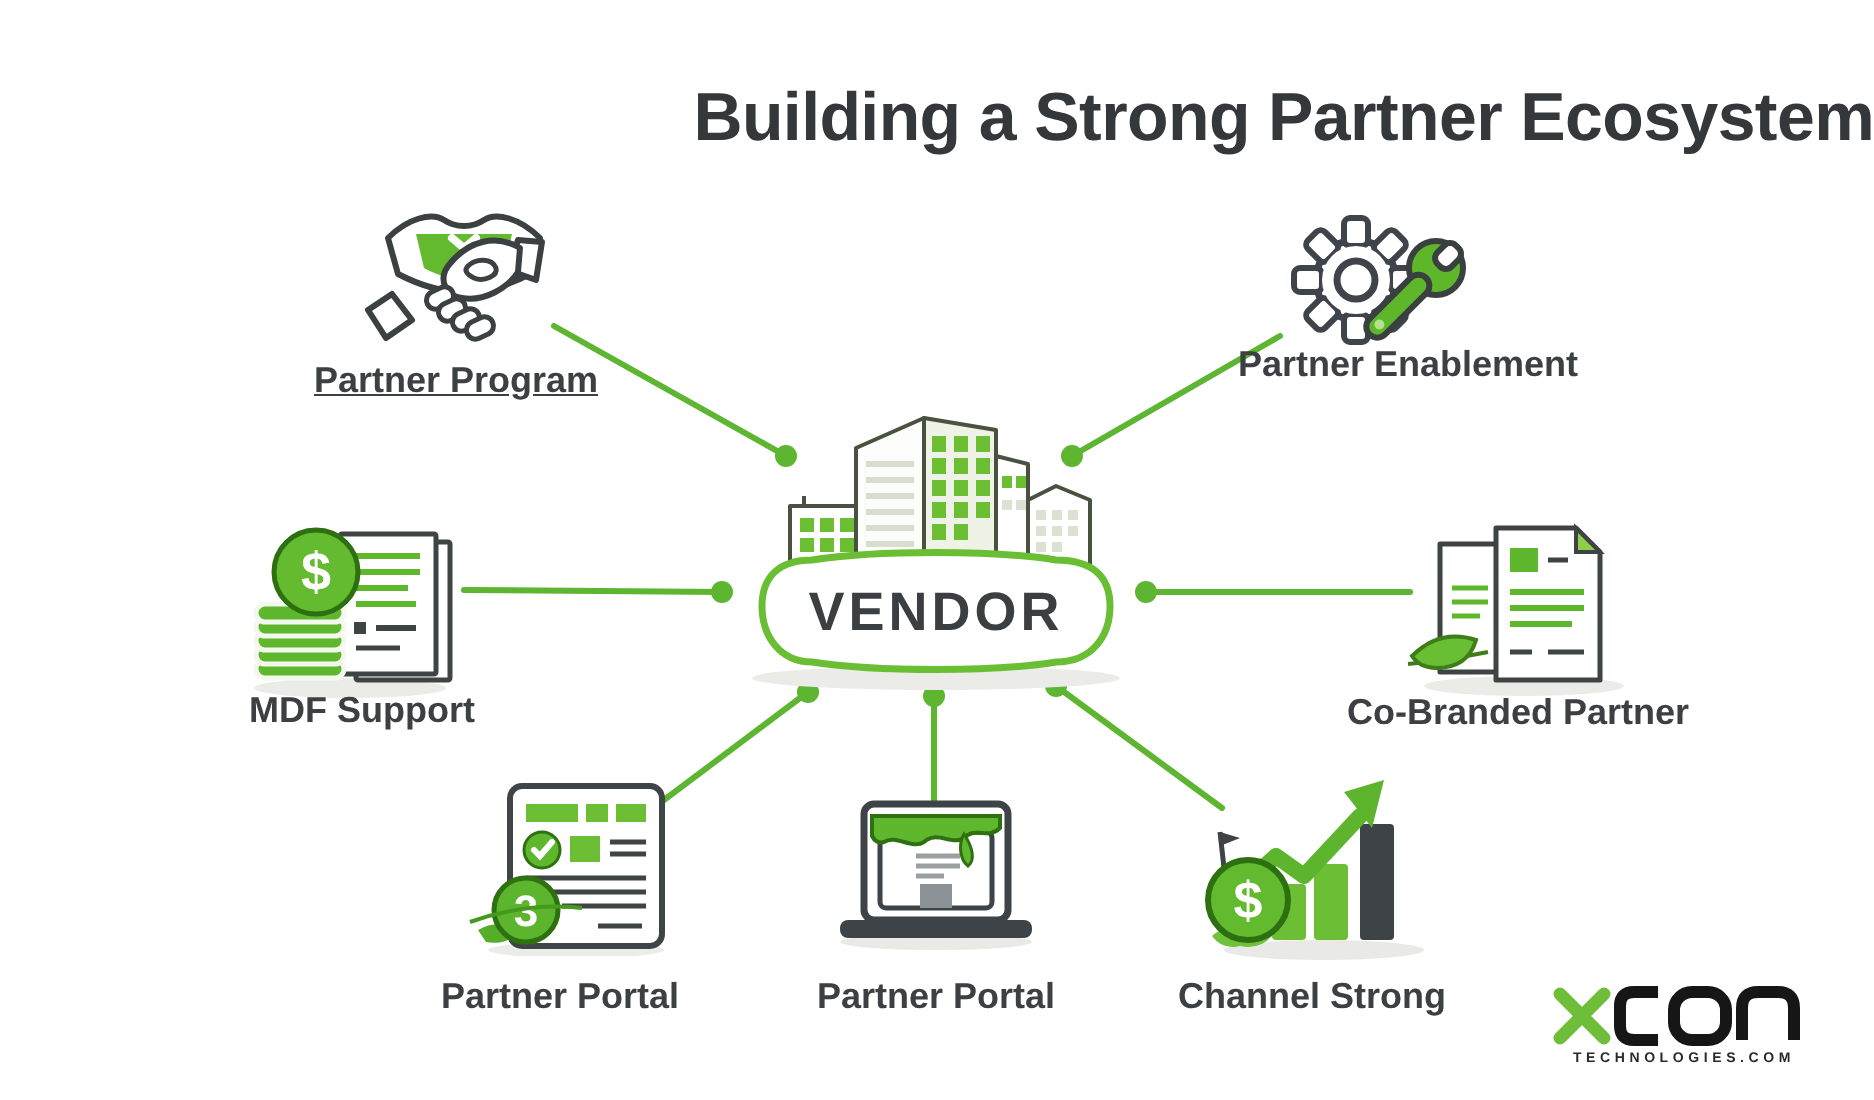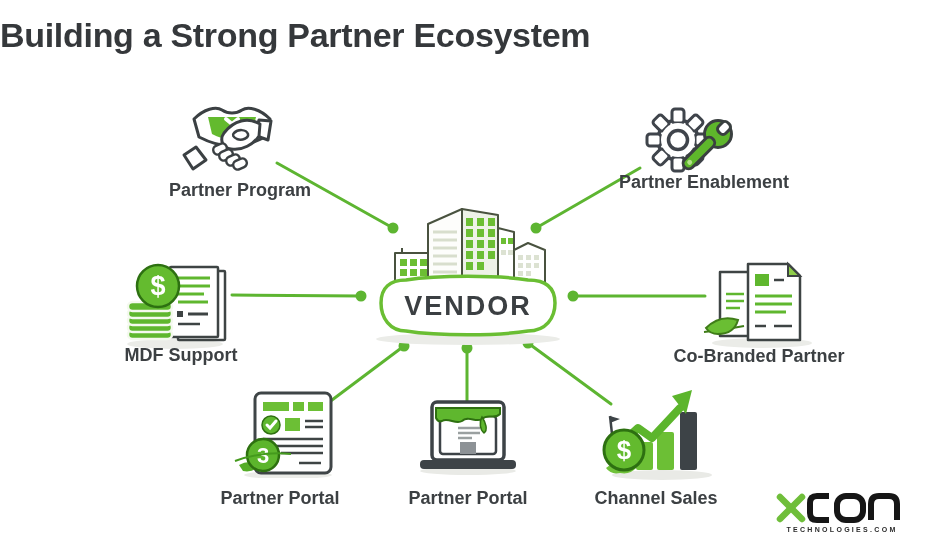--- a/index.html
+++ b/index.html
@@ -2,21 +2,21 @@
 <html><head>
 <meta charset="utf-8">
 <style>
   html,body{margin:0;padding:0;background:#ffffff;}
   .stage{
     position:relative;width:937px;height:550px;background:#ffffff;
     font-family:"Liberation Sans",sans-serif;overflow:hidden;
   }
   .abs{position:absolute;}
   .page-title{
-    position:absolute;top:16px;left:0;width:100%;text-align:left;
+    position:absolute;top:40px;left:0;width:100%;text-align:right;
     font-size:34px;font-weight:700;letter-spacing:-0.3px;color:#35383b;
   }
   .node-label{
     position:absolute;transform:translateX(-50%);white-space:nowrap;
     font-size:18px;font-weight:600;color:#3c4043;
   }
   svg{display:block;}
   .lines-layer{position:absolute;left:0;top:0;}
   .logo-wrap{position:absolute;left:775px;top:492px;width:134px;}
   .logo-tagline{
@@ -131,21 +131,21 @@
         <path d="M6,58 L18,50 L28,63 L15,72 Z"></path>
       </g>
       <g fill="#ffffff" stroke="#3b4043" stroke-width="2.5">
         <path d="M56,36 C60,32 68,32 70,37 C71,41 64,44 59,42 C55,40 54,38 56,36 Z"></path>
         <rect x="-7" y="-4.5" width="14" height="9" rx="4.5" transform="translate(42,52) rotate(-25)"></rect>
         <rect x="-7" y="-4.5" width="14" height="9" rx="4.5" transform="translate(48,58) rotate(-25)"></rect>
         <rect x="-7" y="-4.5" width="14" height="9" rx="4.5" transform="translate(55,63) rotate(-25)"></rect>
         <rect x="-7" y="-4.5" width="14" height="9" rx="4.5" transform="translate(62,67) rotate(-25)"></rect>
       </g>
     </svg>
-    <div class="node-label" style="left:240px;top:180px;">Partner Program</div>
+    <div class="node-label" style="left:228px;top:180px;text-decoration:underline;">Partner Program</div>
   </div>
 
   <div>
     <svg class="abs" style="left:630px;top:100px;" width="110" height="82" viewBox="0 0 110 82">
       <g transform="translate(48,40)">
         <circle r="20" fill="#ffffff" stroke="#3f444b" stroke-width="3.5"></circle>
         <g fill="#ffffff" stroke="#3f444b" stroke-width="3">
           <rect x="-6" y="-31" width="12" height="14" rx="3"></rect>
           <rect x="-6" y="-31" width="12" height="14" rx="3" transform="rotate(45)"></rect>
           <rect x="-6" y="-31" width="12" height="14" rx="3" transform="rotate(90)"></rect>
@@ -277,21 +277,21 @@
       <rect x="40" y="56" width="17" height="28" rx="2" fill="#6cbf35"></rect>
       <rect x="61" y="46" width="17" height="38" rx="2" fill="#6cbf35"></rect>
       <rect x="84" y="26" width="17" height="58" rx="2" fill="#3d4347"></rect>
       <polyline points="20,62 42,42 56,52 84,22" fill="none" stroke="#5cb52c" stroke-width="8" stroke-linecap="round" stroke-linejoin="round"></polyline>
       <polygon points="76,10 96,4 90,28" fill="#5cb52c"></polygon>
       <line x1="16" y1="48" x2="14" y2="30" stroke="#3d4347" stroke-width="2.5"></line>
       <polygon points="14,30 24,33 14,37" fill="#3d4347"></polygon>
       <circle cx="28" cy="64" r="20" fill="#63ba2e" stroke="#2d7011" stroke-width="3"></circle>
       <text class="icon-dollar" x="28" y="73" font-size="26" fill="#ffffff" text-anchor="middle">$</text>
     </svg>
-    <div class="node-label" style="left:656px;top:488px;">Channel Sales</div>
+    <div class="node-label" style="left:656px;top:488px;">Channel Strong</div>
   </div>
 
   <div class="logo-wrap">
     <svg width="130" height="32" viewBox="0 0 130 32" aria-label="xcon">
       <g stroke="#6fbe3a" stroke-width="6.5" stroke-linecap="round">
         <line x1="5" y1="5" x2="27" y2="27"></line>
           <line x1="27" y1="5" x2="5" y2="27"></line>
       </g>
       <g fill="none" stroke="#161616" stroke-width="6">
         <path d="M54,4 H42 Q35,4 35,11 V21 Q35,28 42,28 H54"></path>

